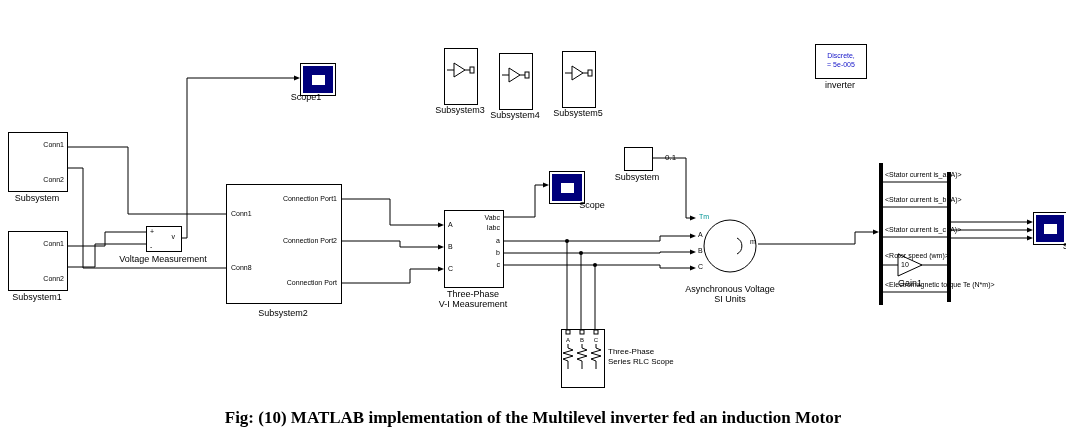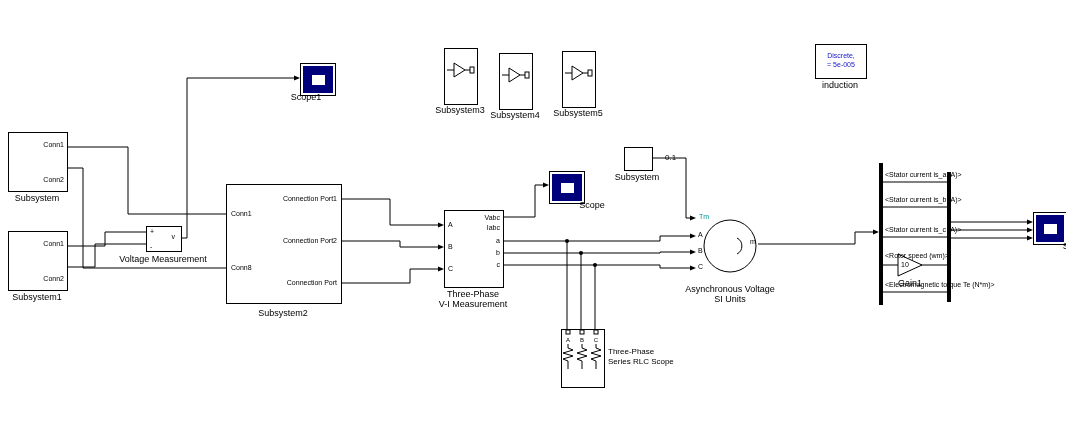--- a/index.html
+++ b/index.html
@@ -133,21 +133,21 @@
     </svg>
   </div>
   <span class="lbl" style="left:578px;top:108px">Subsystem5</span>
 
   <div class="blk" style="left:815px;top:44px;width:50px;height:33px">
     <div class="powergui-text">
       <div>Discrete,</div>
       <div>= 5e-005</div>
     </div>
   </div>
-  <span class="lbl" style="left:840px;top:80px">induction</span>
+  <span class="lbl" style="left:840px;top:80px">inverter</span>
 
   <div class="blk" style="left:226px;top:184px;width:114px;height:118px">
     <span class="inlbl" style="left:4px;top:25px">Conn1</span>
     <span class="inlbl" style="left:4px;top:79px">Conn8</span>
     <span class="inlbl" style="right:4px;top:10px">Connection Port1</span>
     <span class="inlbl" style="right:4px;top:52px">Connection Port2</span>
     <span class="inlbl" style="right:4px;top:94px">Connection Port</span>
   </div>
   <span class="lbl" style="left:283px;top:308px">Subsystem2</span>
 
@@ -213,14 +213,15 @@
   <span class="gainval" style="left:901px;top:261px">10</span>
   <span class="lbl" style="left:910px;top:278px">Gain1</span>
 
   <div class="blk scope" style="left:1033px;top:212px;width:28px;height:27px">
     <div class="scope-screen">
         <div class="scope-inner"></div>
       </div>
   </div>
   <span class="lbl" style="left:1078px;top:241px">Scope2</span>
 
+  <div class="caption">Fig: (10) MATLAB implementation of the Multilevel inverter fed an induction Motor</div>
 
 </div>
 
 </body></html>

